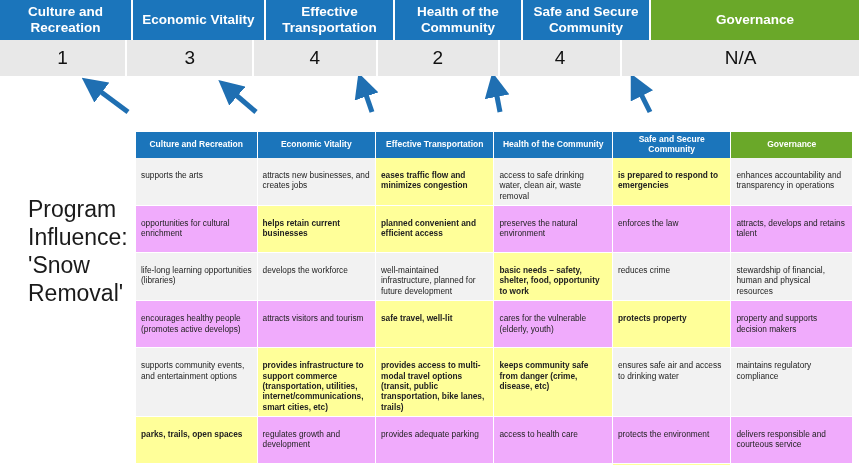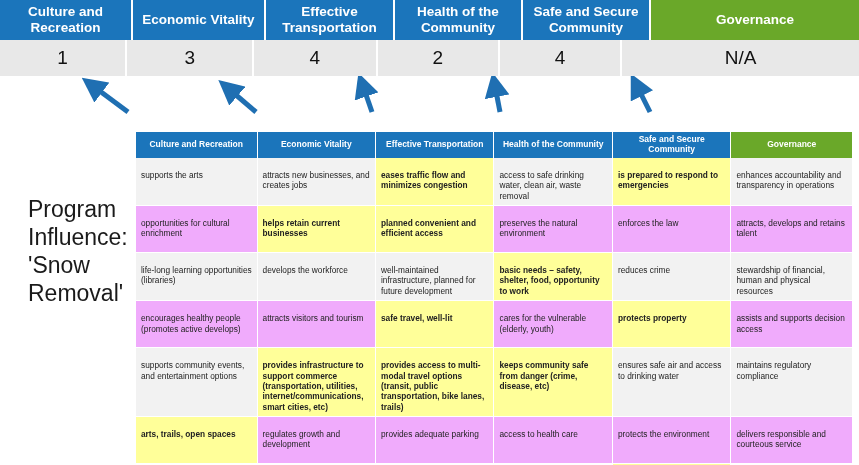--- a/index.html
+++ b/index.html
@@ -197,32 +197,32 @@
         <td class="w-hc hl">basic needs – safety, shelter, food, opportunity to work</td>
         <td class="w-ss">reduces crime</td>
         <td class="w-gov">stewardship of financial, human and physical resources</td>
       </tr>
       <tr class="alt">
         <td class="w-cr">encourages healthy people (promotes active develops)</td>
         <td class="w-ev">attracts visitors and tourism</td>
         <td class="w-et hl">safe travel, well-lit</td>
         <td class="w-hc">cares for the vulnerable (elderly, youth)</td>
         <td class="w-ss hl">protects property</td>
-        <td class="w-gov">assists and supports decision access</td>
+        <td class="w-gov">property and supports decision makers</td>
       </tr>
       <tr>
         <td class="w-cr">supports community events, and entertainment options</td>
         <td class="w-ev hl">provides infrastructure to support commerce (transportation, utilities, internet/communications, smart cities, etc)</td>
         <td class="w-et hl">provides access to multi-modal travel options (transit, public transportation, bike lanes, trails)</td>
         <td class="w-hc hl">keeps community safe from danger (crime, disease, etc)</td>
         <td class="w-ss">ensures safe air and access to drinking water</td>
         <td class="w-gov">maintains regulatory compliance</td>
       </tr>
       <tr class="alt">
-        <td class="w-cr hl">arts, trails, open spaces</td>
+        <td class="w-cr hl">parks, trails, open spaces</td>
         <td class="w-ev">regulates growth and development</td>
         <td class="w-et">provides adequate parking</td>
         <td class="w-hc">access to health care</td>
         <td class="w-ss">protects the environment</td>
         <td class="w-gov">delivers responsible and courteous service</td>
       </tr>
       <tr class="alt">
         <td class="w-cr empty"></td>
         <td class="w-ev empty"></td>
         <td class="w-et empty"></td>

